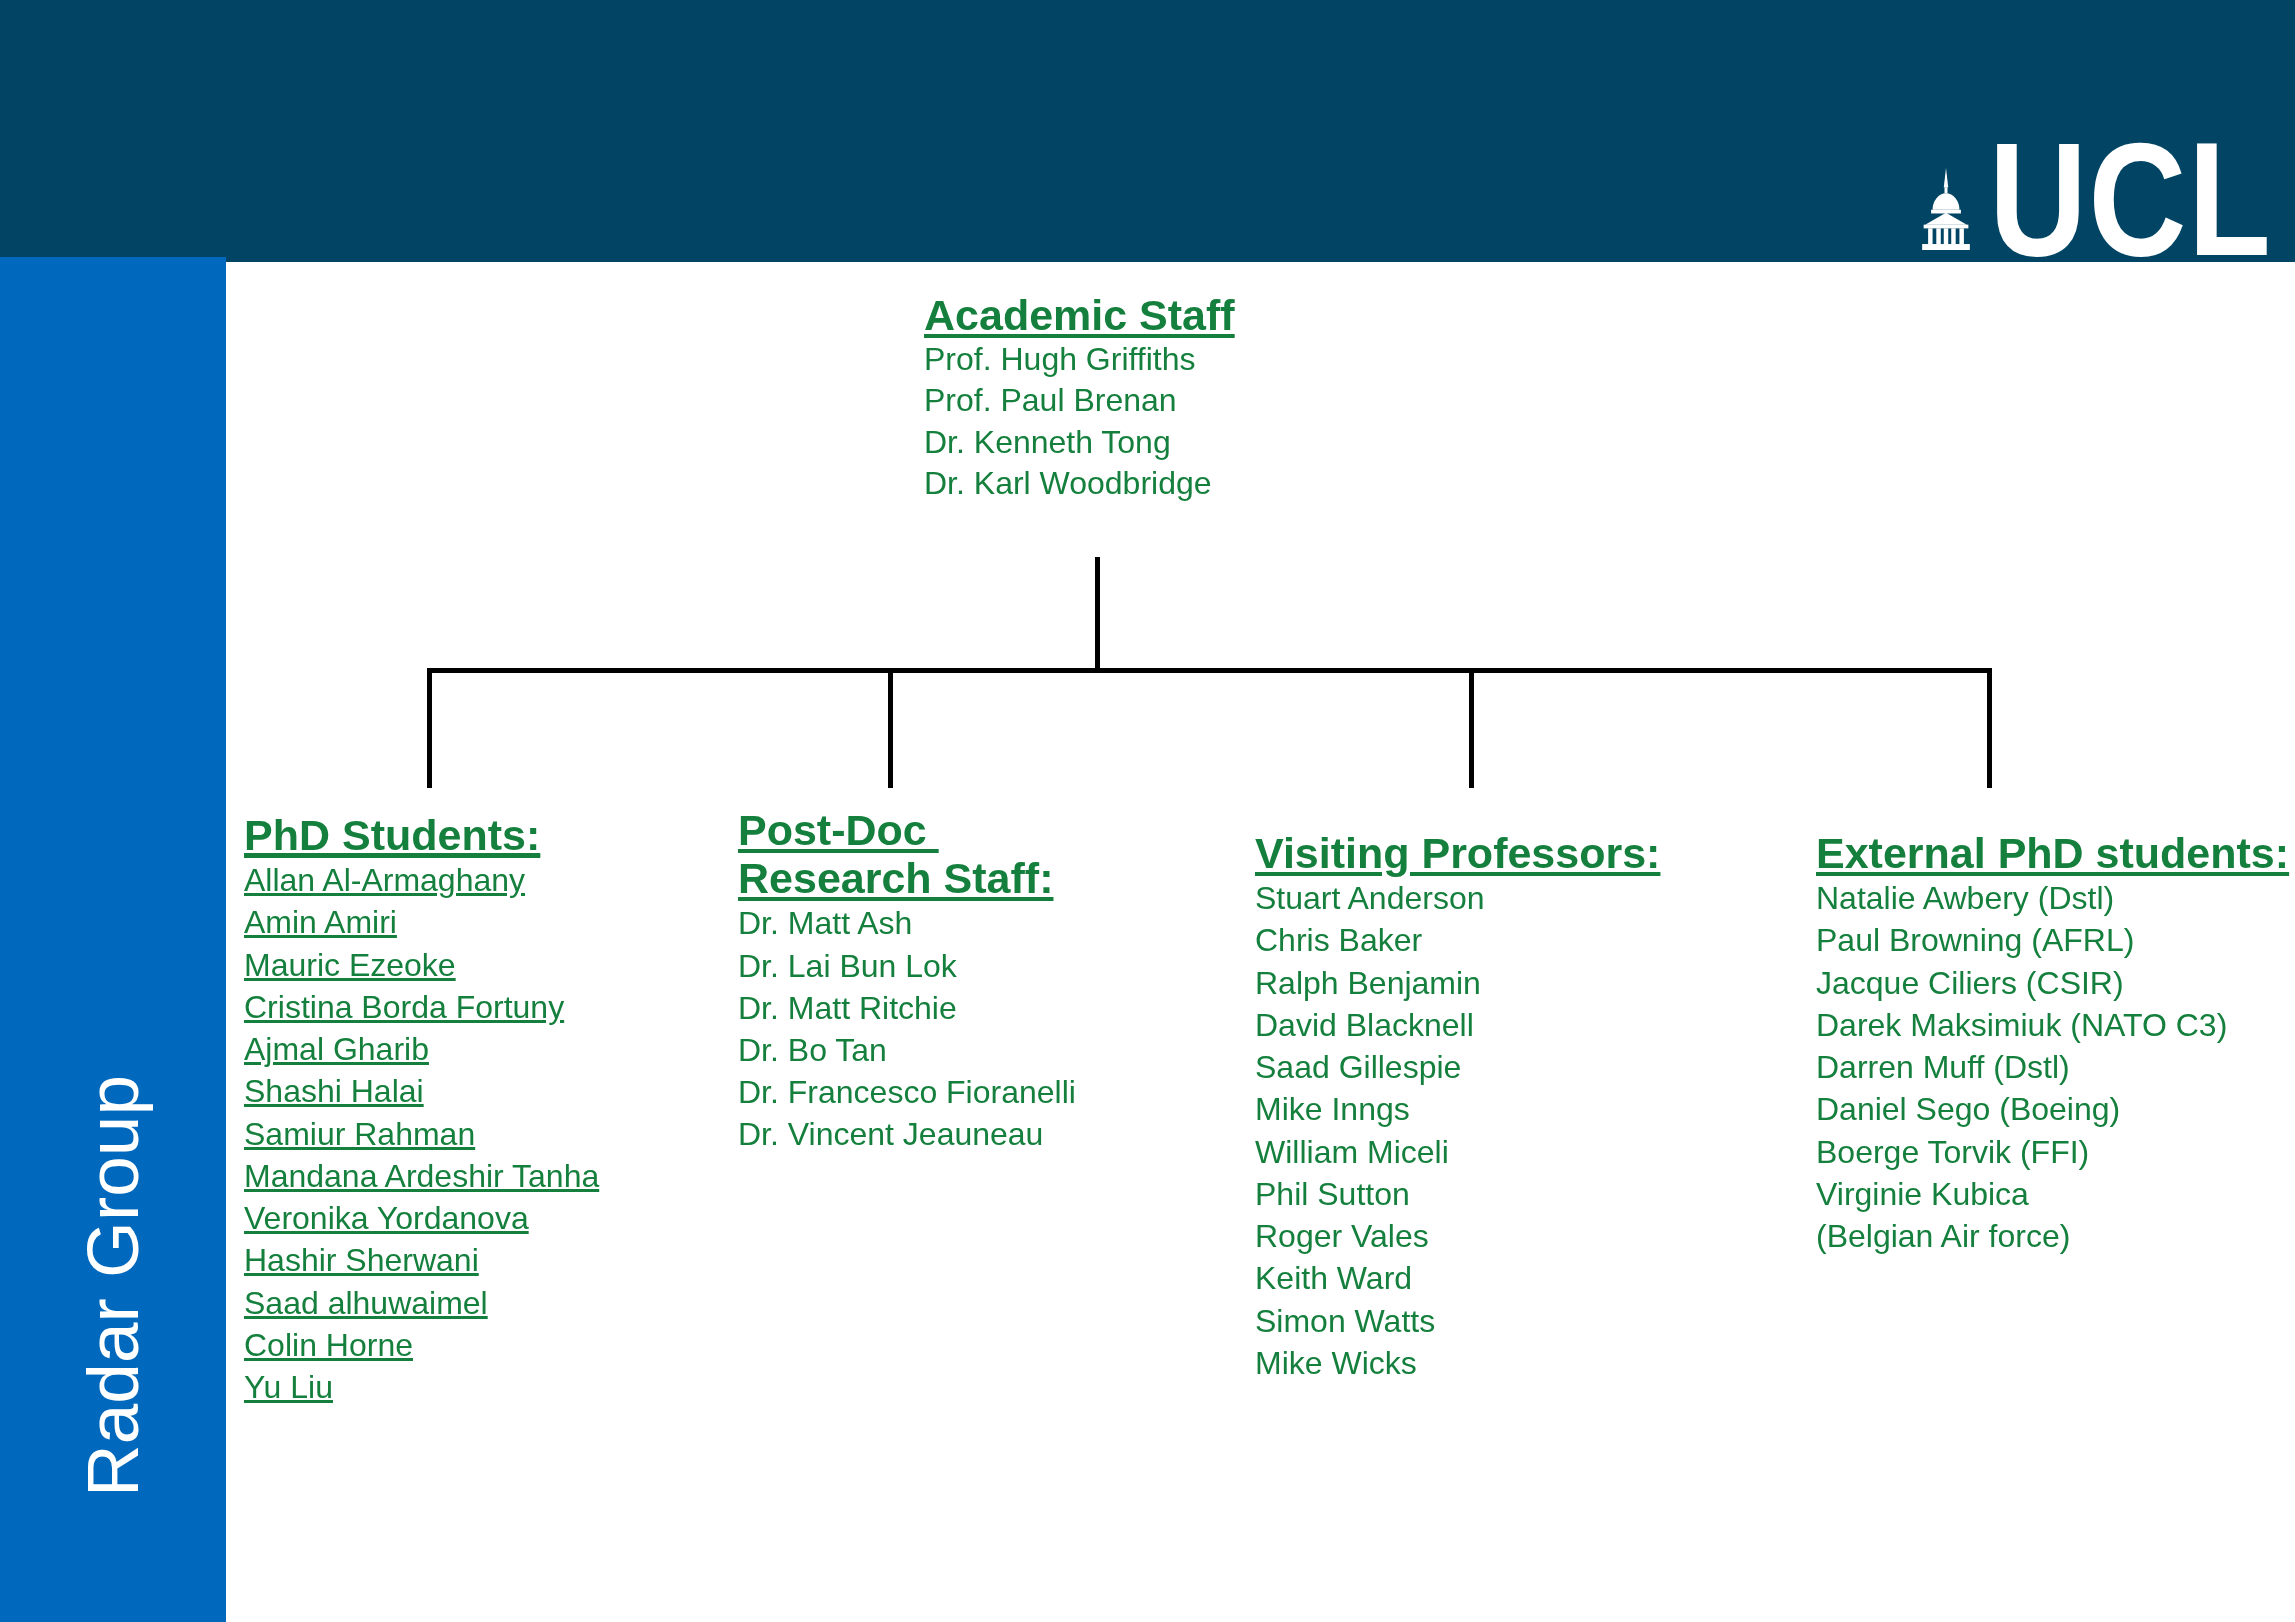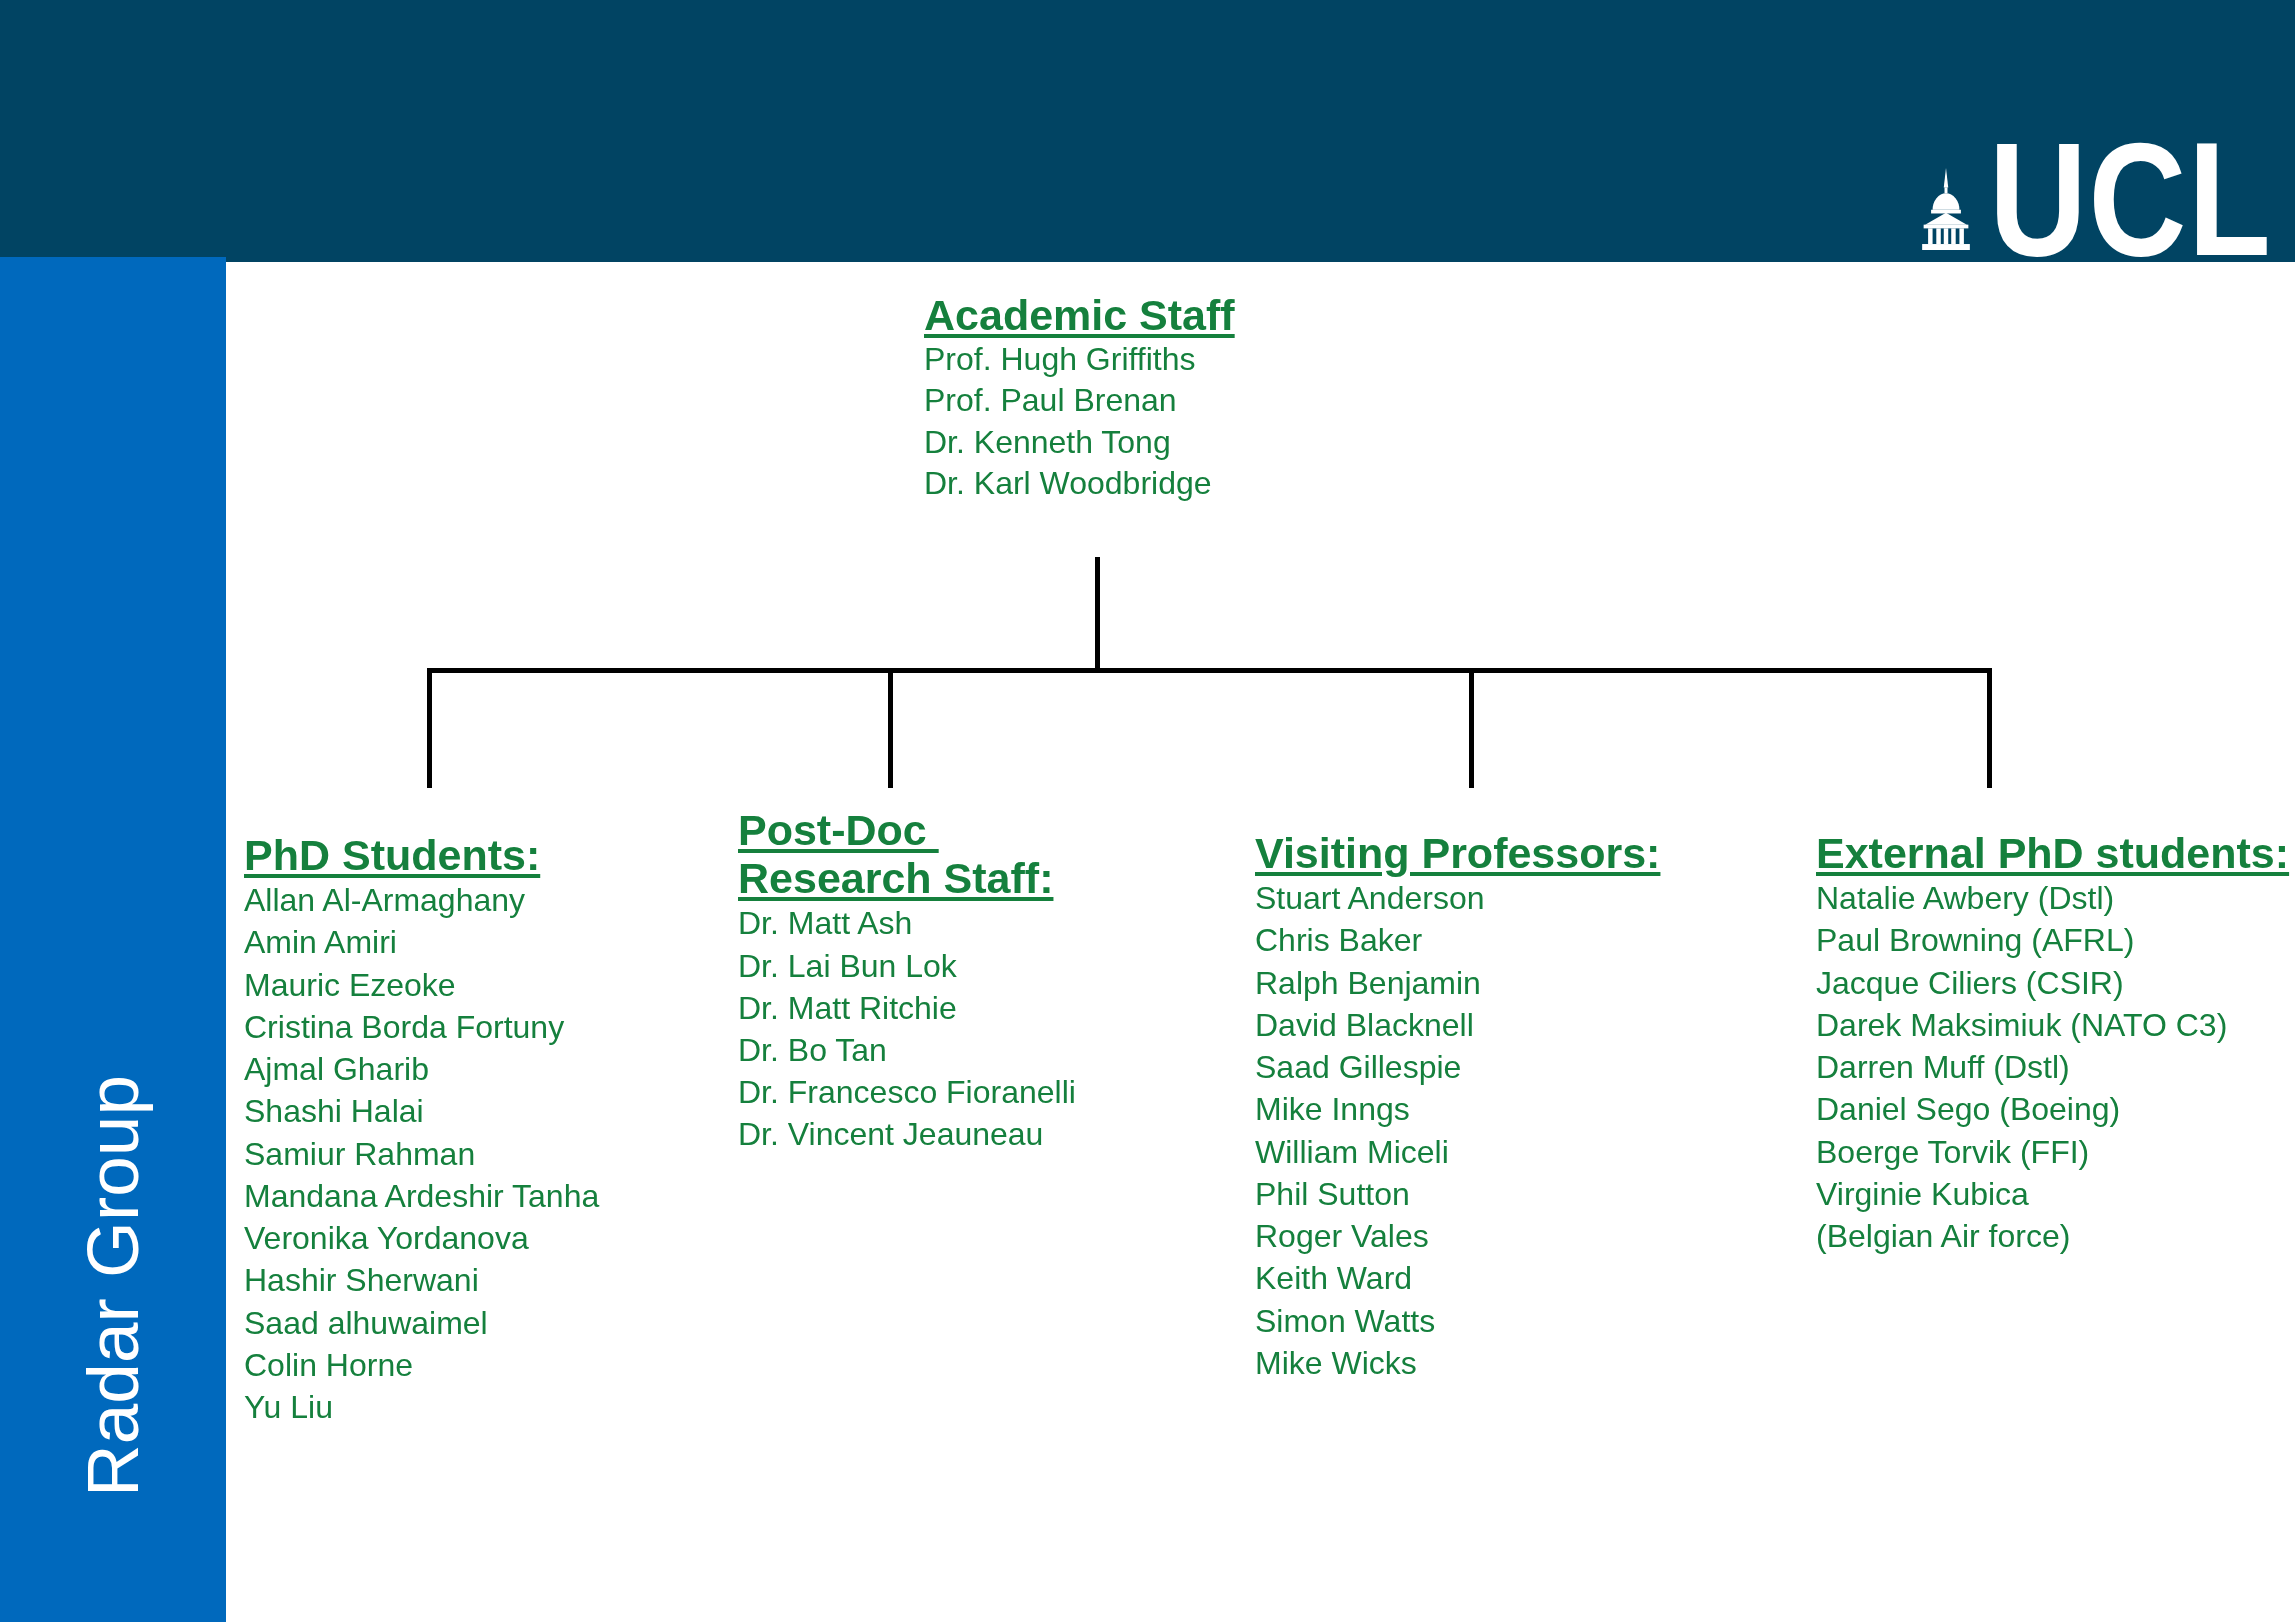--- a/index.html
+++ b/index.html
@@ -173,21 +173,21 @@
   <div class="line line-v" style="left:1987px; top:671px; height:117px;"></div>
 
   <div class="block academic" style="left:924px; top:291px;">
     <div class="title">Academic Staff</div>
     <div class="entry">Prof. Hugh Griffiths</div>
     <div class="entry">Prof. Paul Brenan</div>
     <div class="entry">Dr. Kenneth Tong</div>
     <div class="entry">Dr. Karl Woodbridge</div>
   </div>
 
-  <div class="block" style="left:244px; top:831px;">
+  <div class="block" style="left:244px; top:811px;text-decoration:underline;">
     <div class="title-line"><span>PhD Students:</span></div>
     <div class="entry">Allan Al-Armaghany</div>
     <div class="entry">Amin Amiri</div>
     <div class="entry">Mauric Ezeoke</div>
     <div class="entry">Cristina Borda Fortuny</div>
     <div class="entry">Ajmal Gharib</div>
     <div class="entry">Shashi Halai</div>
     <div class="entry">Samiur Rahman</div>
     <div class="entry">Mandana Ardeshir Tanha</div>
     <div class="entry">Veronika Yordanova</div>

